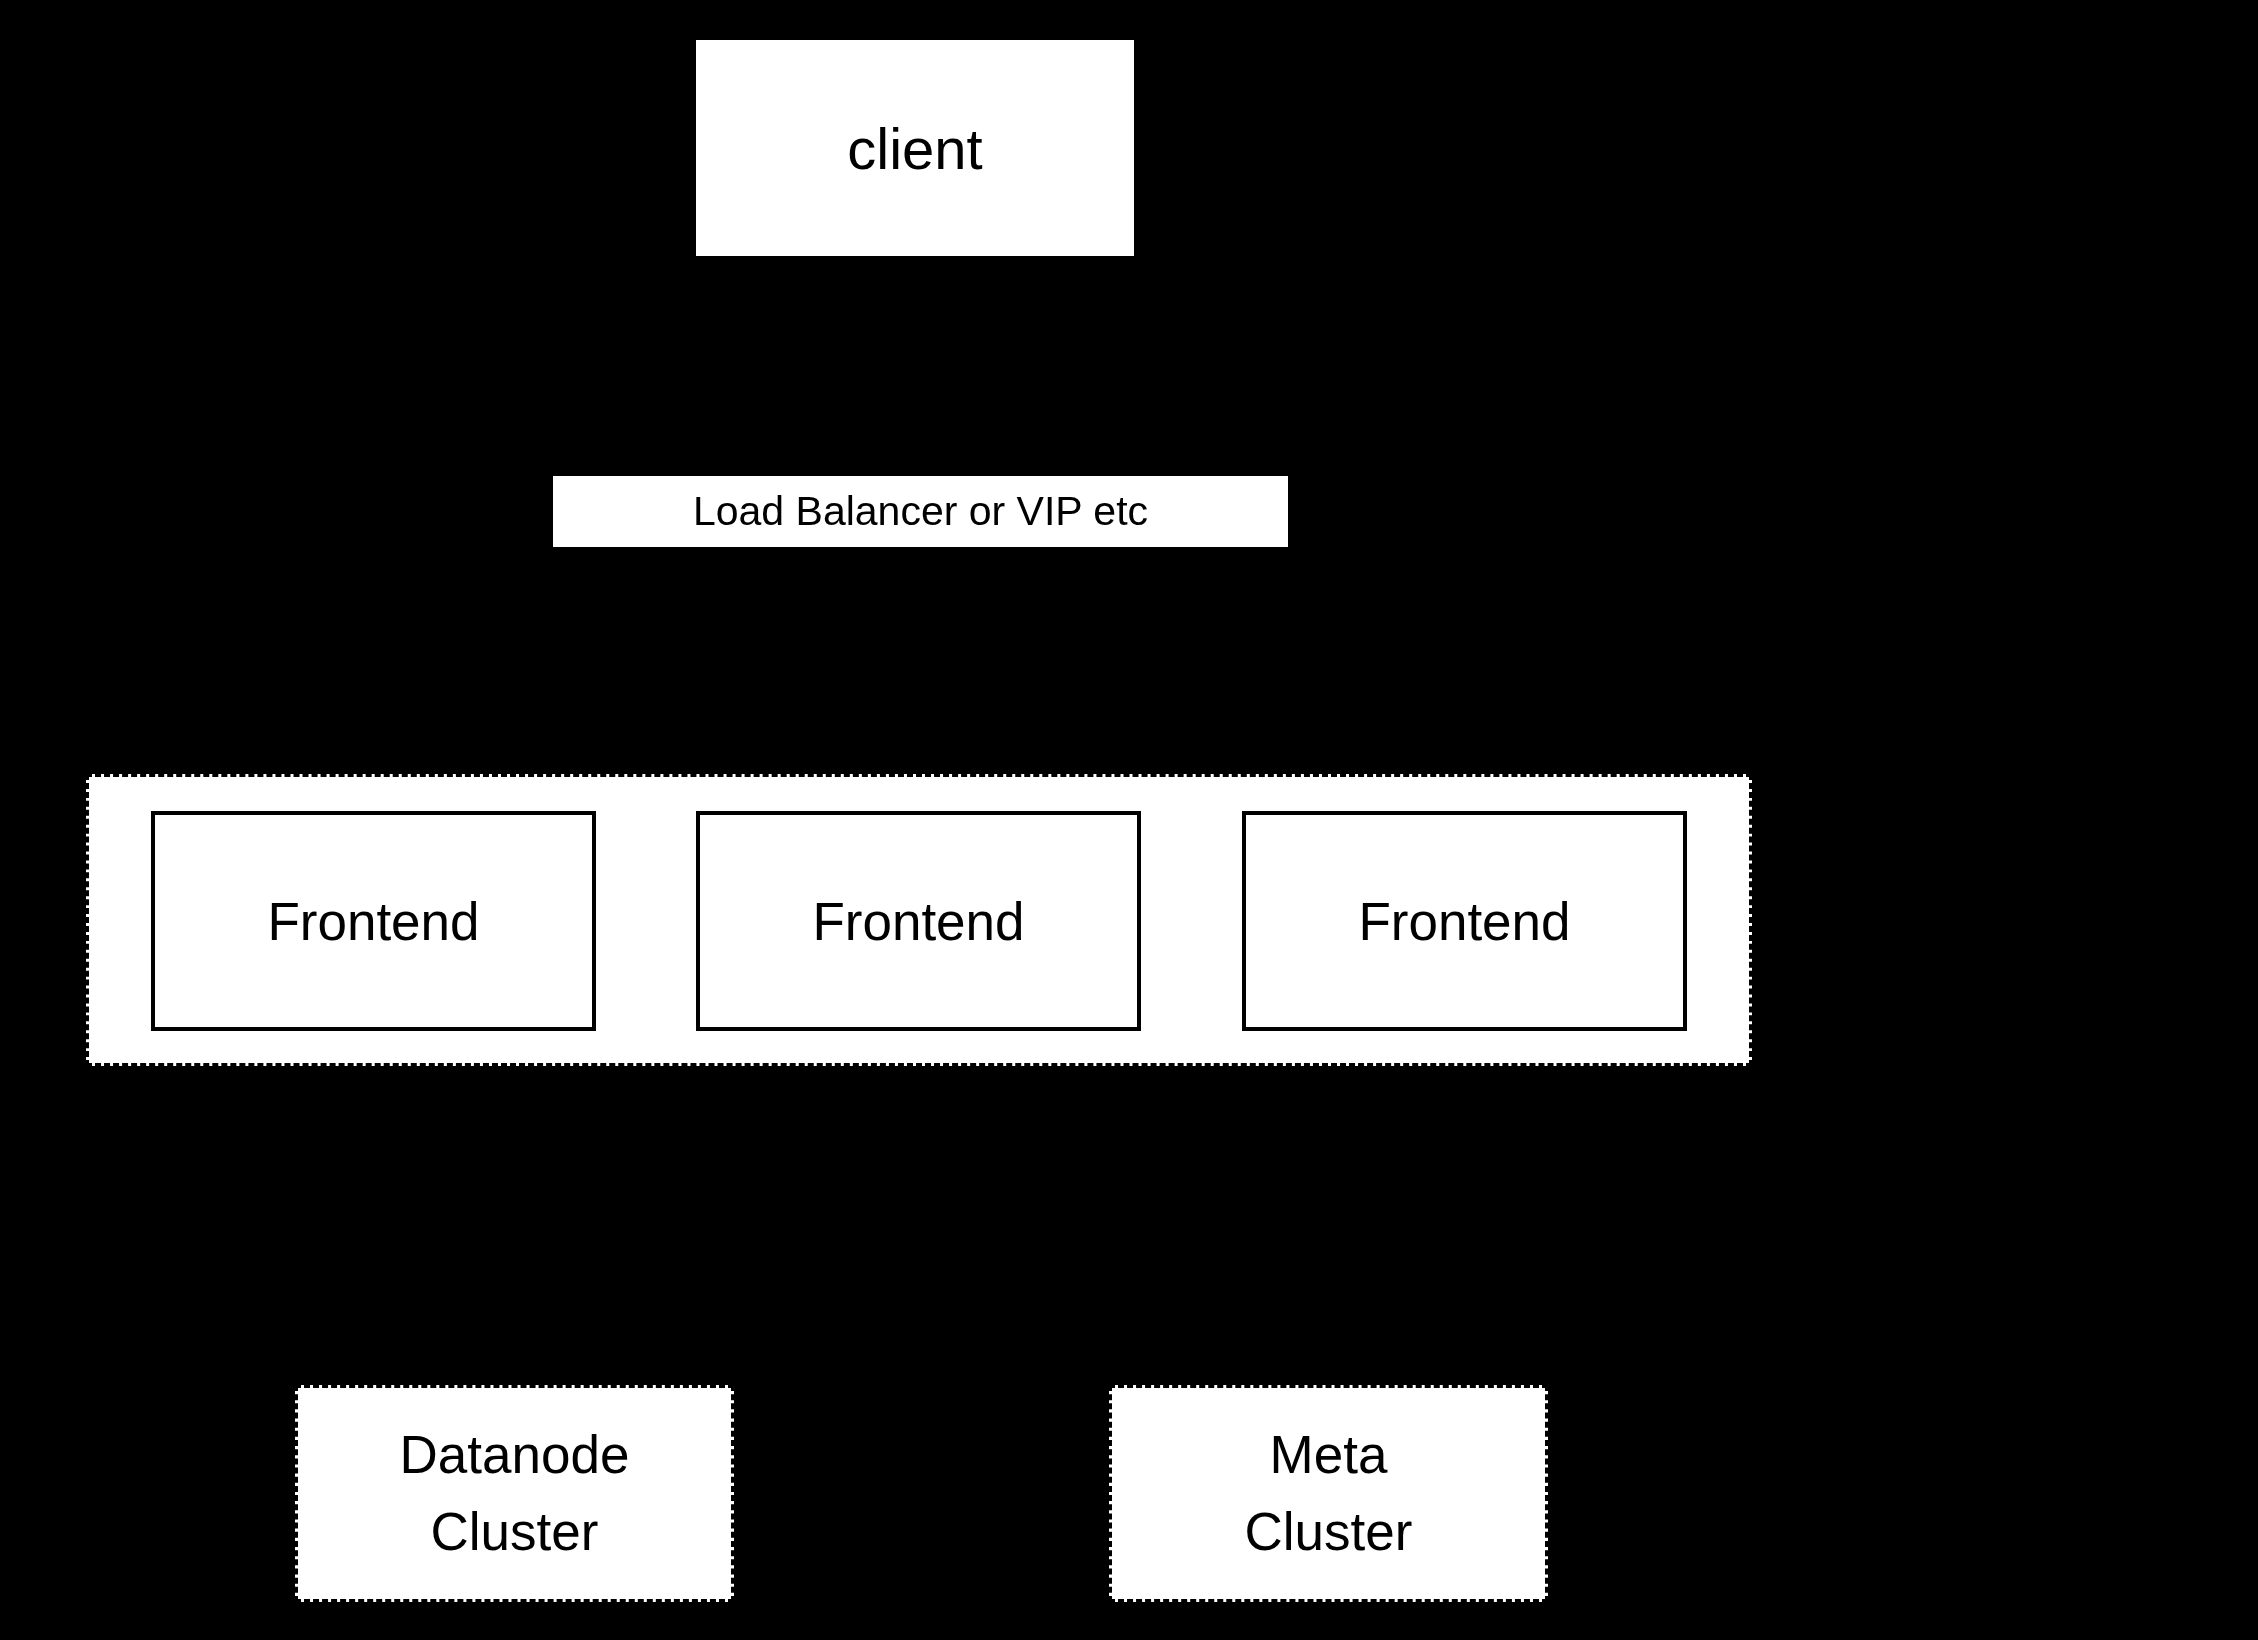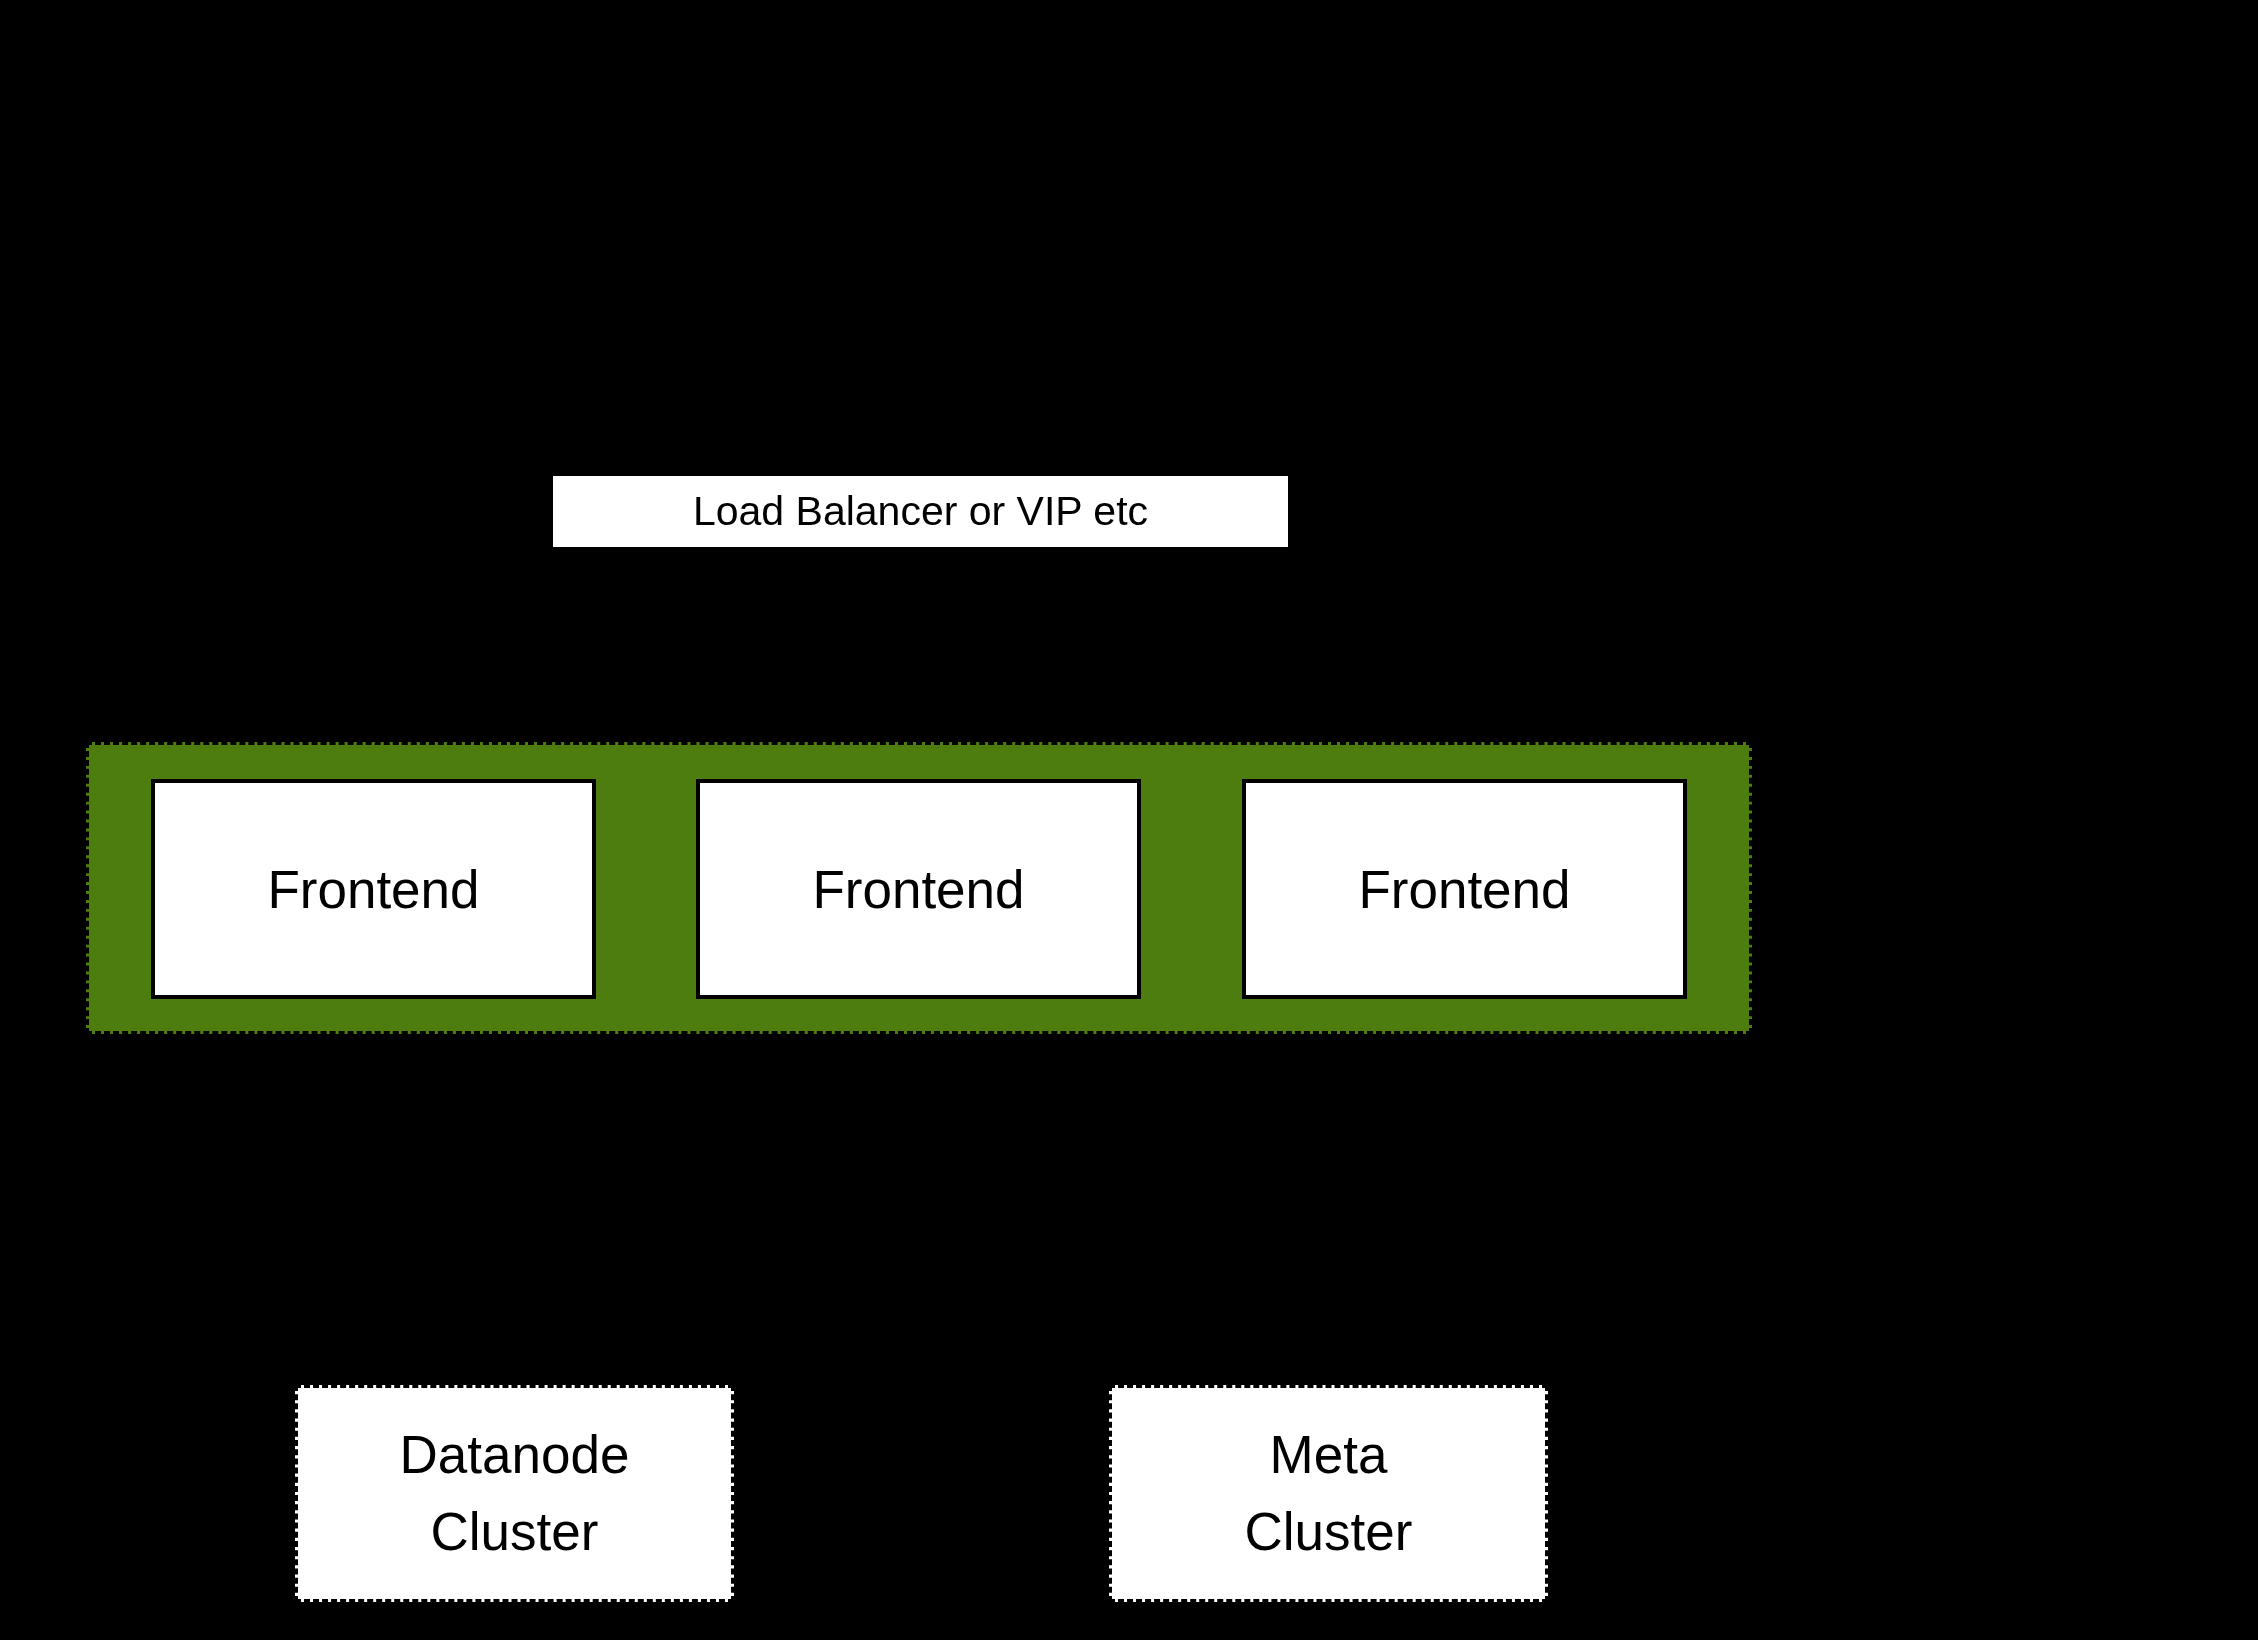--- a/index.html
+++ b/index.html
@@ -29,22 +29,22 @@
   .node-client {
     left: 696px; top: 40px; width: 438px; height: 216px;
     font-size: 58px;
   }
   .node-lb {
     left: 553px; top: 476px; width: 735px; height: 71px;
     font-size: 41px;
   }
   .frontend-group {
     position: absolute;
-    left: 86px; top: 742px; width: 1666px; height: 292px;
-    background: #4d7c0f;
+    left: 86px; top: 774px; width: 1666px; height: 292px;
+    background: #ffffff;
     border: 3.6px dashed #000000;
     box-sizing: border-box;
   }
   .node-frontend {
     top: 34px; width: 445px; height: 220px;
     border: 4.5px solid #000000;
     font-size: 53px;
   }
   .node-frontend.f0 { left: 62px; }
   .node-frontend.f1 { left: 607px; }
@@ -57,20 +57,23 @@
     white-space: pre-line;
   }
   .node-datanode { left: 295px; }
   .node-meta { left: 1109px; justify-content: center; }
 </style>
 </head>
 <body>
 
 <div id="canvas">
 
+  <div class="node node-client">
+    <span>client</span>
+  </div>
 
   <div class="node node-lb">
     <span>Load Balancer or VIP etc</span>
   </div>
 
   <div class="frontend-group">
     <div class="node node-frontend f0">
       <span>Frontend</span>
     </div>
     <div class="node node-frontend f1">

